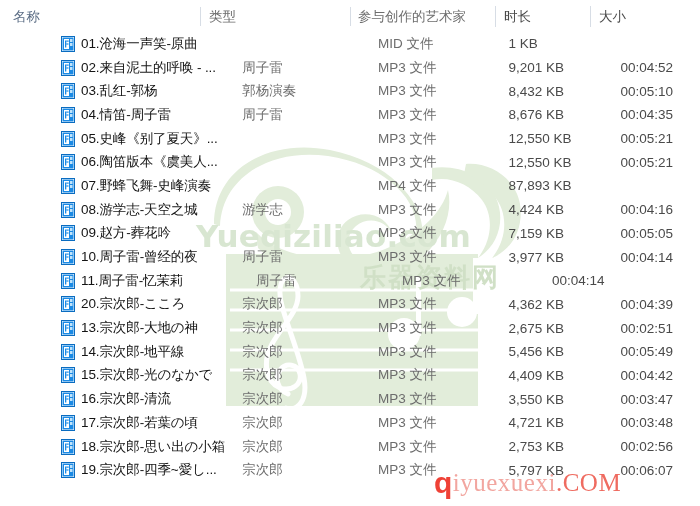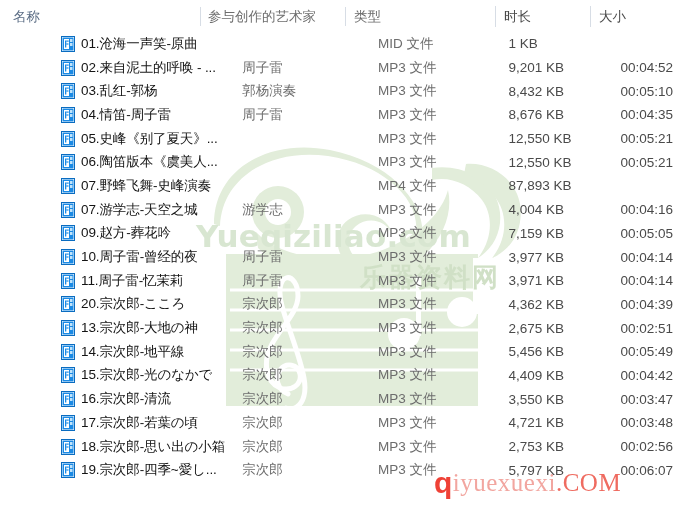--- a/index.html
+++ b/index.html
@@ -235,22 +235,22 @@
 
     <div class="wm-bottom">
       <span class="q">q</span><span>iyuexuexi</span><span class="com">.COM</span>
     </div>
   </div>
 
   <div class="table-wrap">
 
     <div class="header-row">
       <div class="header-cell c-name" style="display:block;padding-left:13px;">名称</div>
+      <div class="header-cell c-type div">类型</div>
       <div class="header-cell c-artist div">参与创作的艺术家</div>
-      <div class="header-cell c-type div">类型</div>
       <div class="header-cell c-dur div">时长</div>
       <div class="header-cell c-size div" style="text-align:left;padding-left:9px;padding-right:0;">大小</div>
     </div>
 
     <div id="rows">
         <div class="row">
     <div class="c-name">
       <svg class="file-icon" viewBox="0 0 14 16">
         <rect x="0.5" y="0.5" width="13" height="15" fill="#ffffff" stroke="#0a6cc0" stroke-width="1"></rect>
         <rect x="1.5" y="1.5" width="11" height="13" fill="#1a8ae5"></rect>
@@ -387,25 +387,25 @@
       <svg class="file-icon" viewBox="0 0 14 16">
         <rect x="0.5" y="0.5" width="13" height="15" fill="#ffffff" stroke="#0a6cc0" stroke-width="1"></rect>
         <rect x="1.5" y="1.5" width="11" height="13" fill="#1a8ae5"></rect>
         <rect x="3" y="3" width="5" height="10" fill="#ffffff"></rect>
         <rect x="9" y="3" width="2.5" height="3" fill="#bfe3fb"></rect>
         <rect x="9" y="7" width="2.5" height="3" fill="#bfe3fb"></rect>
         <rect x="4" y="4.5" width="1.3" height="7" fill="#1a8ae5"></rect>
         <rect x="5.3" y="4.5" width="2.4" height="1.2" fill="#1a8ae5"></rect>
         <rect x="5.3" y="7.4" width="2.2" height="1.2" fill="#1a8ae5"></rect>
       </svg>
-      <span class="name-label">07.游学志-天空之城</span>
+      <span class="name-label">08.游学志-天空之城</span>
     </div>
     <div class="c-artist">游学志</div>
     <div class="c-type">MP3 文件</div>
-    <div class="c-size">4,004 KB</div>
+    <div class="c-size">4,424 KB</div>
     <div class="c-dur">00:04:16</div>
   </div>
         <div class="row">
     <div class="c-name">
       <svg class="file-icon" viewBox="0 0 14 16">
         <rect x="0.5" y="0.5" width="13" height="15" fill="#ffffff" stroke="#0a6cc0" stroke-width="1"></rect>
         <rect x="1.5" y="1.5" width="11" height="13" fill="#1a8ae5"></rect>
         <rect x="3" y="3" width="5" height="10" fill="#ffffff"></rect>
         <rect x="9" y="3" width="2.5" height="3" fill="#bfe3fb"></rect>
         <rect x="9" y="7" width="2.5" height="3" fill="#bfe3fb"></rect>
@@ -448,21 +448,20 @@
         <rect x="9" y="3" width="2.5" height="3" fill="#bfe3fb"></rect>
         <rect x="9" y="7" width="2.5" height="3" fill="#bfe3fb"></rect>
         <rect x="4" y="4.5" width="1.3" height="7" fill="#1a8ae5"></rect>
         <rect x="5.3" y="4.5" width="2.4" height="1.2" fill="#1a8ae5"></rect>
         <rect x="5.3" y="7.4" width="2.2" height="1.2" fill="#1a8ae5"></rect>
       </svg>
       <span class="name-label">11.周子雷-忆茉莉</span>
     </div>
     <div class="c-artist">周子雷</div>
     <div class="c-type">MP3 文件</div>
-    <div class="c-size">3,971 KB</div>
     <div class="c-dur">00:04:14</div>
   </div>
         <div class="row">
     <div class="c-name">
       <svg class="file-icon" viewBox="0 0 14 16">
         <rect x="0.5" y="0.5" width="13" height="15" fill="#ffffff" stroke="#0a6cc0" stroke-width="1"></rect>
         <rect x="1.5" y="1.5" width="11" height="13" fill="#1a8ae5"></rect>
         <rect x="3" y="3" width="5" height="10" fill="#ffffff"></rect>
         <rect x="9" y="3" width="2.5" height="3" fill="#bfe3fb"></rect>
         <rect x="9" y="7" width="2.5" height="3" fill="#bfe3fb"></rect>

